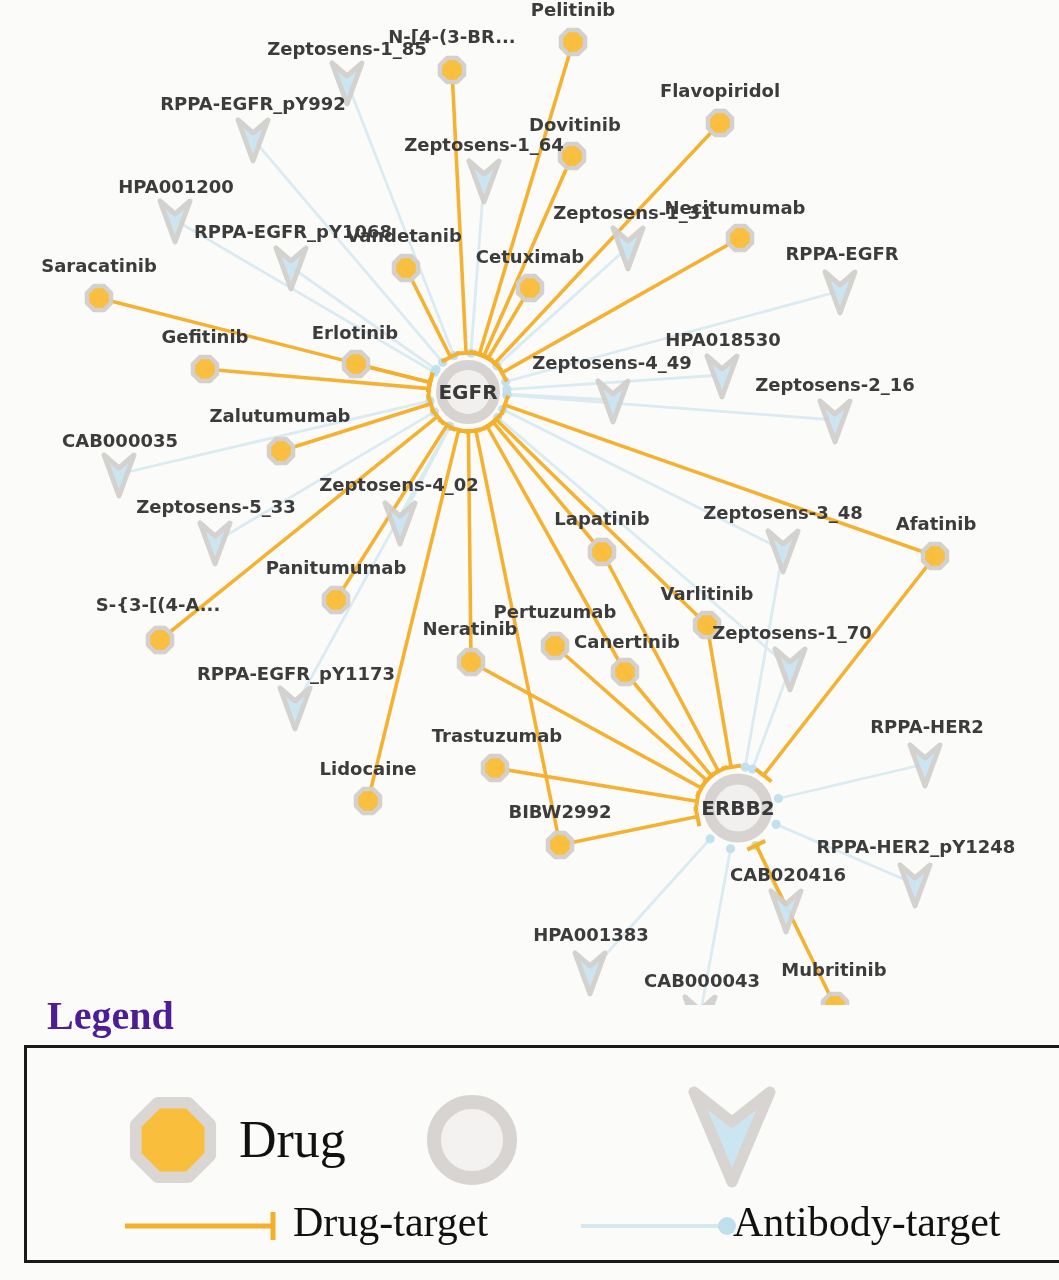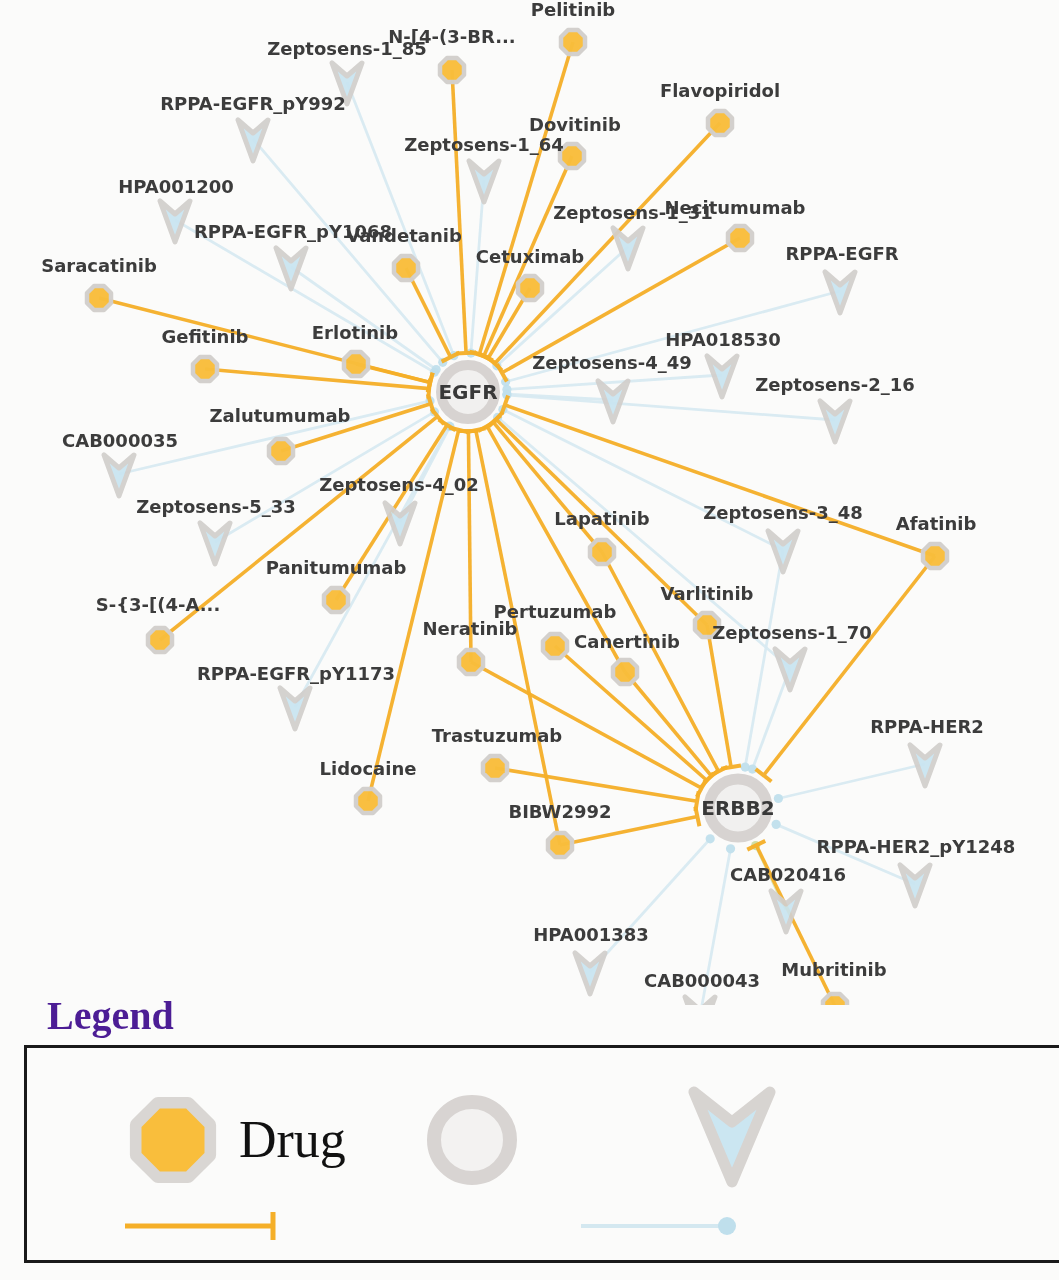--- a/index.html
+++ b/index.html
@@ -292,19 +292,21 @@
     </svg>
 
     <svg class="leg-icon" style="left:650px;top:22px;" width="110" height="120">
       <path d="M 17,22 L 55,112 L 93,22 L 55,52 Z" fill="#C9E5F1" stroke="#D6D2CF" stroke-width="11" stroke-linejoin="round" opacity="0.95"></path>
     </svg>
 
     <svg class="leg-icon" style="left:92px;top:158px;" width="172" height="40">
       <line x1="6" y1="20" x2="152" y2="20" stroke="#F5AF28" stroke-width="5"></line>
       <line x1="154" y1="6" x2="154" y2="34" stroke="#F5AF28" stroke-width="5"></line>
     </svg>
+    <div class="leg-edge-label" style="left:266px;top:150px;">Drug-target</div>
 
     <svg class="leg-icon" style="left:548px;top:158px;" width="172" height="40">
       <line x1="6" y1="20" x2="148" y2="20" stroke="#D4E8F0" stroke-width="4"></line>
       <circle cx="152" cy="20" r="9" fill="#BFDFEC"></circle>
     </svg>
+    <div class="leg-edge-label" style="left:706px;top:150px;">Antibody-target</div>
   </div>
 </div>
 
 </body></html>

